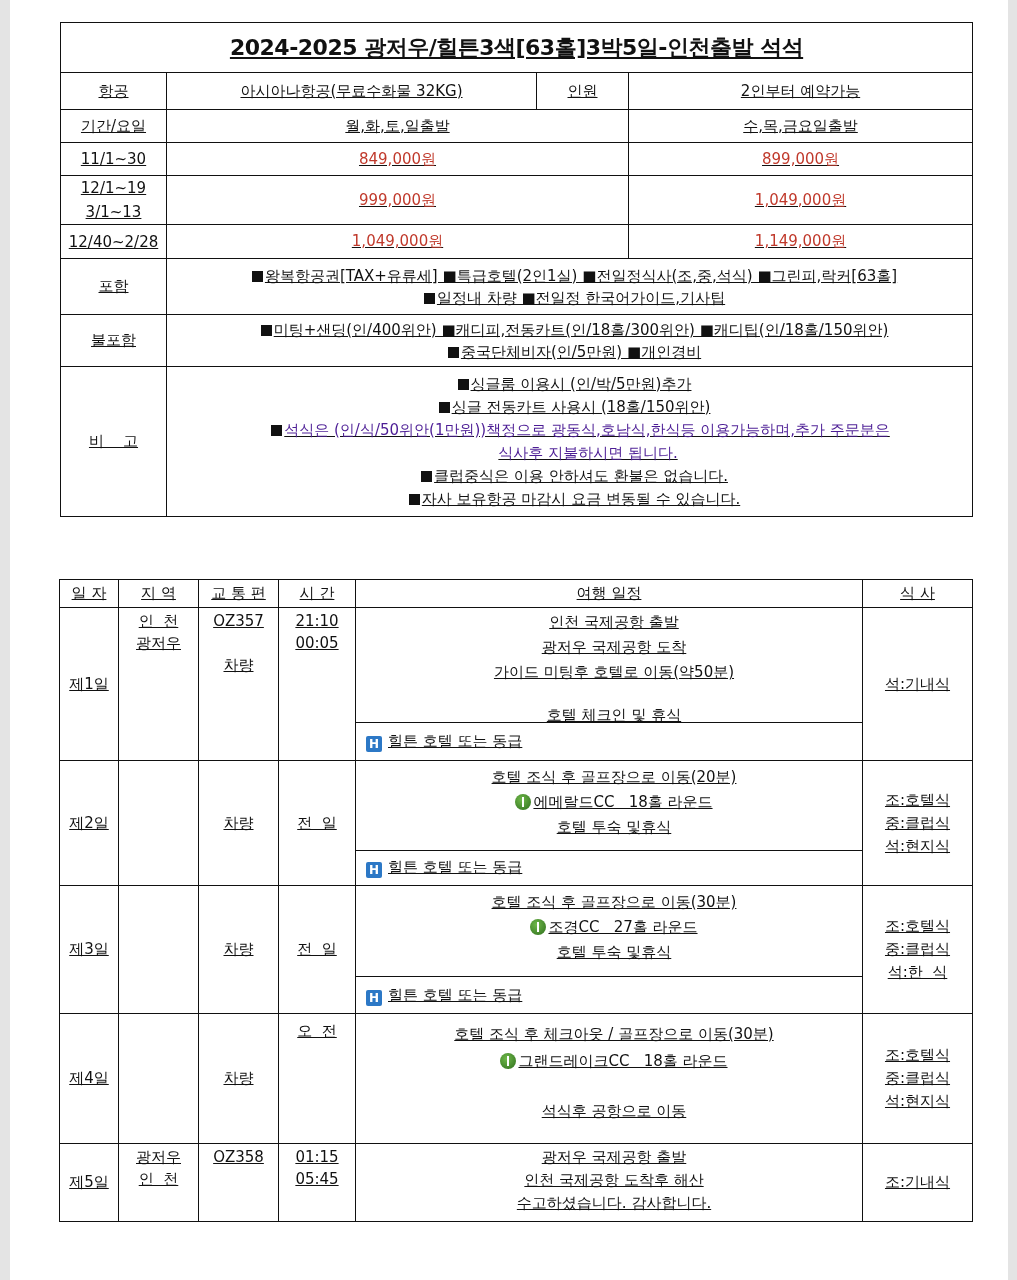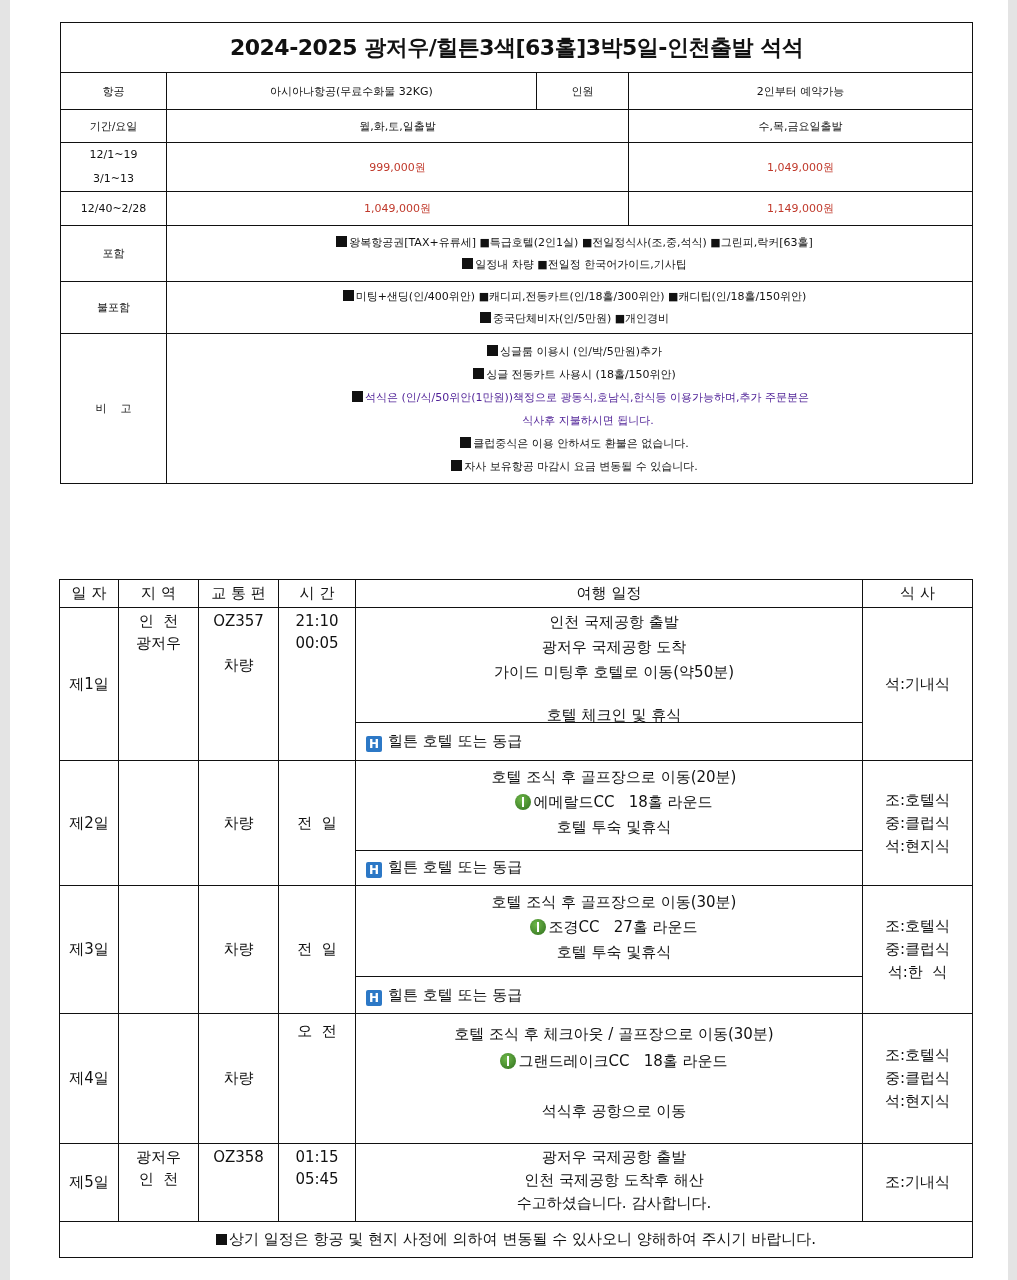--- a/index.html
+++ b/index.html
@@ -2,24 +2,24 @@
 <html><head>
 <meta charset="utf-8">
 <style>
   html, body { margin: 0; padding: 0; }
   body {
     width: 1017px; height: 1280px; background: #ffffff; position: relative; overflow: hidden;
     font-family: "DejaVu Sans", "Liberation Sans", sans-serif; color: #111;
   }
   .edge-left { position: absolute; left: 0; top: 0; width: 10px; height: 1280px; background: #e4e4e4; }
   .edge-right { position: absolute; right: 0; top: 0; width: 9px; height: 1280px; background: #e4e4e4; }
-  table { border-collapse: collapse; position: absolute; table-layout: fixed; }
+  table { border-collapse: collapse; position: absolute; table-layout: fixed; text-decoration: underline; }
   td, th { border: 1.5px solid #111; padding: 0; font-weight: normal; }
   #info { left: 60px; top: 22px; width: 912px; }
-  #info td { font-size: 11px; text-align: center; }
+  #info td { font-size: 15px; text-align: center; }
   .title { font-size: 22px !important; font-weight: bold !important; height: 49px; letter-spacing: -0.5px; }
   .price { color: #c0392b; }
   .left { text-align: left; padding-left: 10px !important; line-height: 22px; }
   .blue { color: #4c1d95; margin-left: 12px; }
   .sq { display: inline-block; width: 11px; height: 11px; background: #111; margin-right: 2px; vertical-align: -1px; }
   #itin { left: 59px; top: 579px; width: 913px; }
   #itin td, #itin th { font-size: 15px; text-align: center; }
   #itin th { height: 27px; margin-top: 25px; }
   .sched { text-align: center; padding-left: 10px !important; line-height: 25px; vertical-align: top; }
   .hotel-line { text-align: left; padding-left: 10px; border-top: 1.5px solid #111; height: 36px; line-height: 36px; }
@@ -51,20 +51,25 @@
     <td>항공</td>
     <td>아시아나항공(무료수화물 32KG)</td>
     <td>인원</td>
     <td>2인부터 예약가능</td>
   </tr>
   <tr style="height:33px">
     <td>기간/요일</td>
     <td colspan="2">월,화,토,일출발</td>
     <td>수,목,금요일출발</td>
   </tr>
+  <tr style="height:33px">
+    <td>11/1~30</td>
+    <td colspan="2" class="price">849,000원</td>
+    <td class="price">899,000원</td>
+  </tr>
   <tr style="height:49px">
     <td style="line-height:24px"><span>12/1~19</span><br><span>3/1~13</span></td>
     <td colspan="2" class="price">999,000원</td>
     <td class="price">1,049,000원</td>
   </tr>
   <tr style="height:34px">
     <td>12/40~2/28</td>
     <td colspan="2" class="price">1,049,000원</td>
     <td class="price">1,149,000원</td>
   </tr>
@@ -215,17 +220,14 @@
           <div>05:45</div>
         </td>
     <td class="sched" style="line-height:23px;padding-top:2px">
       <div>광저우 국제공항 출발</div>
       <div>인천 국제공항 도착후 해산</div>
       <div>수고하셨습니다. 감사합니다.</div>
     </td>
     <td>조:기내식</td>
   </tr>
 
-  <tr>
-    <td colspan="6" class="footer-note"><span class="sq"></span><span>상기 일정은 항공 및 현지 사정에 의하여 변동될 수 있사오니 양해하여 주시기 바랍니다.</span></td>
-  </tr>
 </tbody>
   </table>
 
 </body></html>

